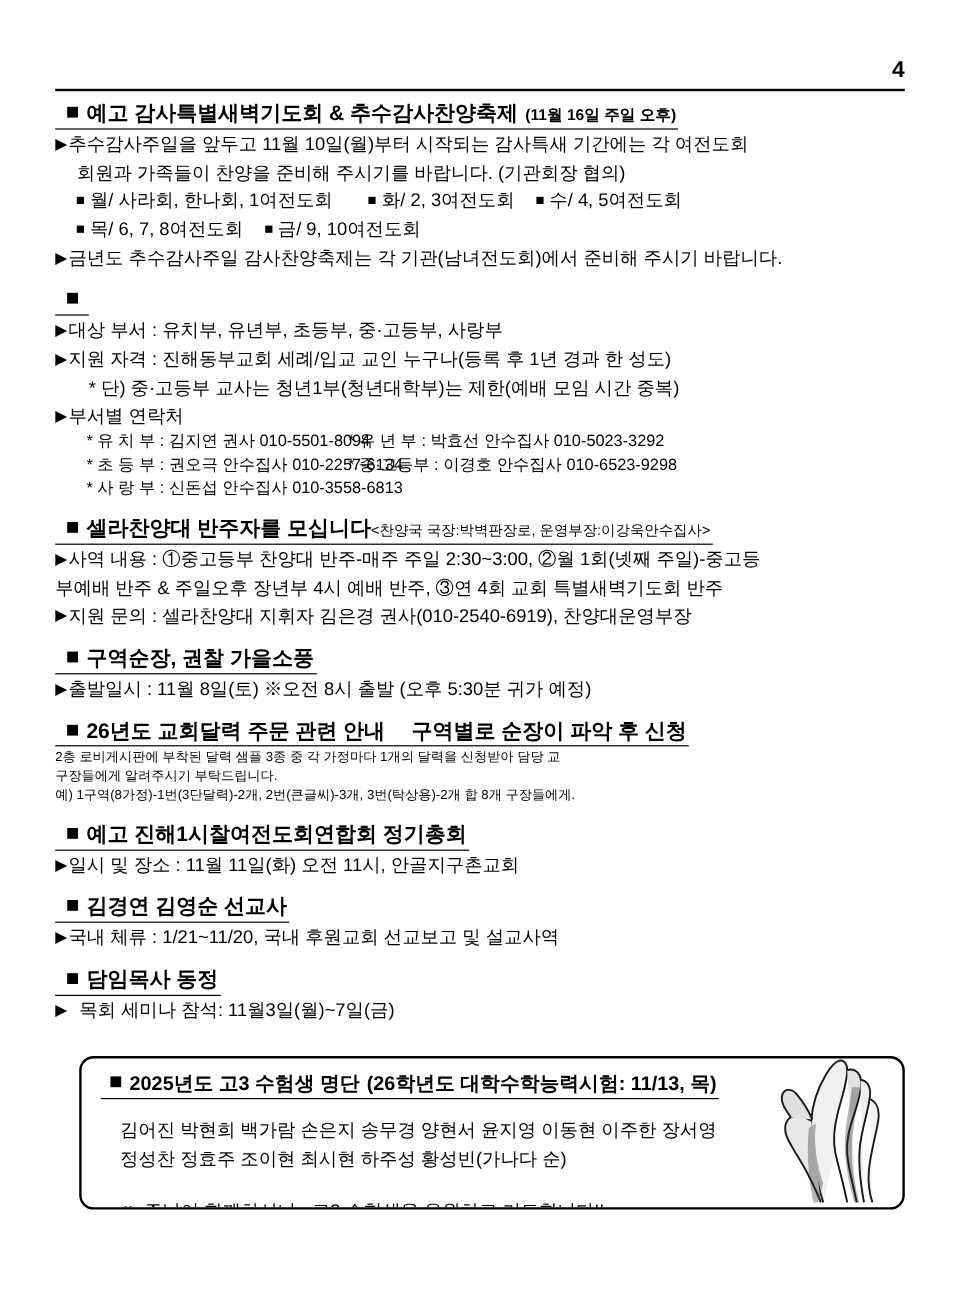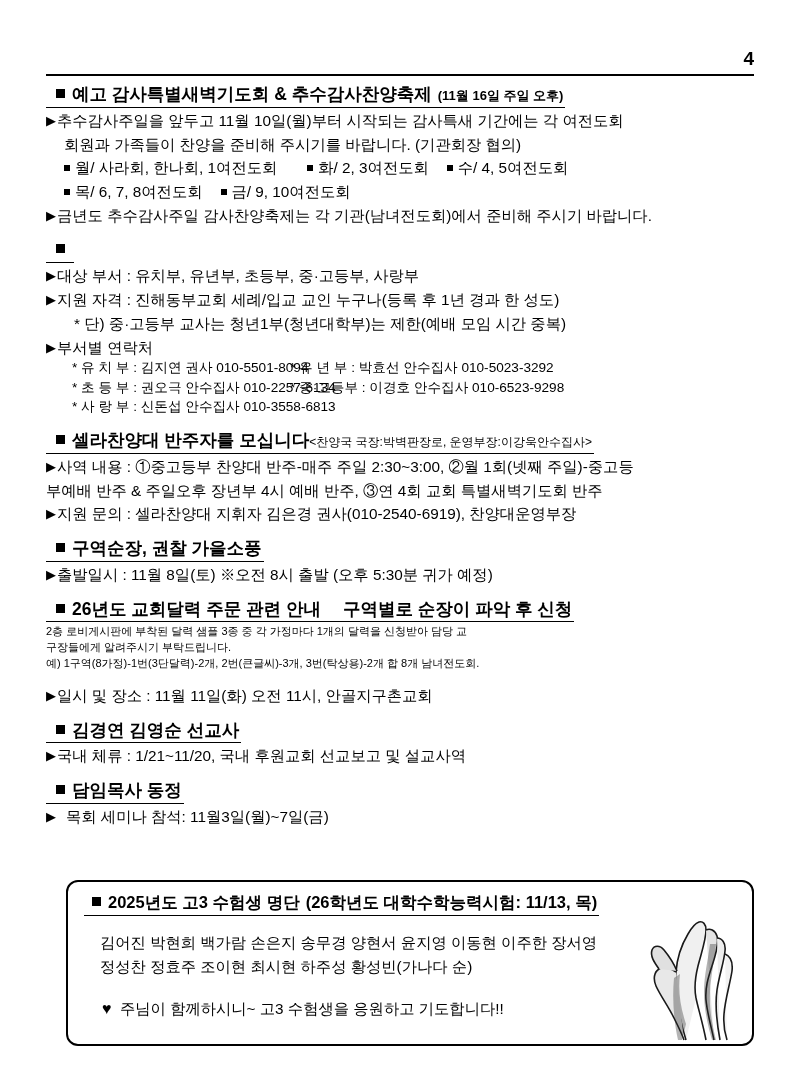--- a/index.html
+++ b/index.html
@@ -118,21 +118,21 @@
     line-height: 1.44;
     margin-top: 2px;
   }
 
   
   .box {
     position: absolute;
     left: 66px;
     right: 46px;
     top: 880px;
-    height: 166px;
+    height: 128px;
     border: 2px solid #000;
     border-radius: 12px;
     box-sizing: border-box;
     padding: 10px 16px 0 16px;
     overflow: hidden;
   }
   .box-head {
     display: inline-block;
     border-bottom: 1.6px solid #000;
     font-size: 16.5px;
@@ -225,24 +225,27 @@
       </div>
       <div class="line"><span class="tri">▶</span><span>출발일시 : 11월 8일(토)  ※오전 8시 출발 (오후 5:30분 귀가 예정)</span></div>
     </div>
 
     <div class="sec">
       <div class="sec-head">
         <span class="sq"></span><span>26년도 교회달력 주문 관련 안내</span><span class="gap"></span><span>구역별로 순장이 파악 후 신청</span>
       </div>
       <div class="para">2층 로비게시판에 부착된 달력 샘플 3종 중 각 가정마다 1개의 달력을 신청받아 담당 교</div>
       <div class="para" style="margin-top:0">구장들에게 알려주시기 부탁드립니다.</div>
-      <div class="para" style="margin-top:0">예) 1구역(8가정)-1번(3단달력)-2개, 2번(큰글씨)-3개, 3번(탁상용)-2개 합 8개 남녀전도회.</div>
-    </div>
-
-    <div class="sec">
+      <div class="para" style="margin-top:0">예) 1구역(8가정)-1번(3단달력)-2개, 2번(큰글씨)-3개, 3번(탁상용)-2개 합 8개 구장들에게.</div>
+    </div>
+
+    <div class="sec">
+      <div class="sec-head">
+        <span class="sq"></span><span>예고 진해1시찰여전도회연합회 정기총회</span>
+      </div>
       <div class="line"><span class="tri">▶</span><span>일시 및 장소 :  11월 11일(화) 오전 11시, 안골지구촌교회</span></div>
     </div>
 
     <div class="sec">
       <div class="sec-head">
         <span class="sq"></span><span>김경연 김영순 선교사</span>
       </div>
       <div class="line"><span class="tri">▶</span><span>국내 체류 :  1/21~11/20, 국내 후원교회 선교보고 및 설교사역</span></div>
     </div>
 

